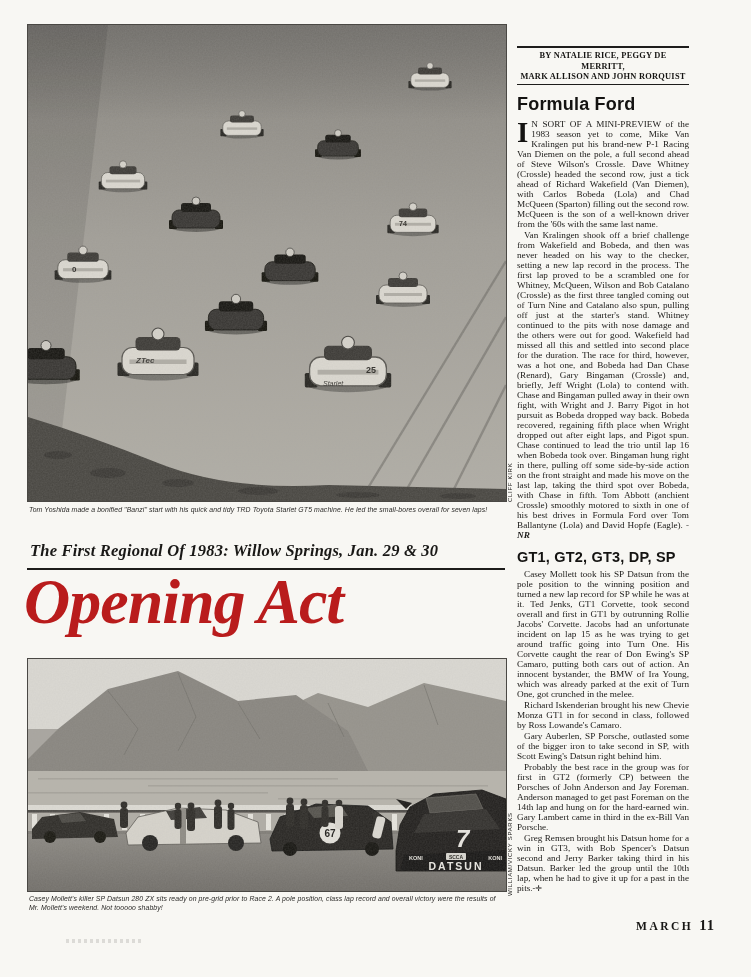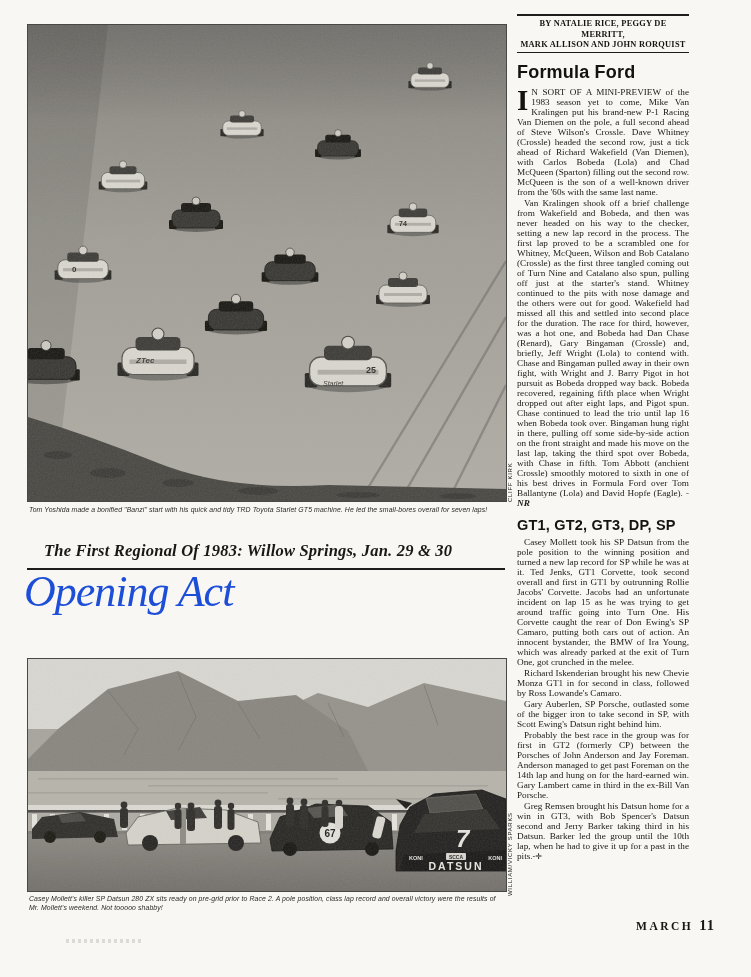--- a/index.html
+++ b/index.html
@@ -12,32 +12,32 @@
   .photo svg{display:block;width:100%;height:100%;}
   .caption{position:absolute;left:29px;width:477px;font-family:"Liberation Sans",sans-serif;
            font-style:italic;font-size:6.9px;line-height:9px;color:#2b2a28;letter-spacing:.1px;}
   #caption1{top:505px;}
   #caption2{top:894px;}
   .credit{position:absolute;font-family:"Liberation Sans",sans-serif;font-size:6px;
           letter-spacing:.7px;color:#22211f;writing-mode:vertical-rl;transform:rotate(180deg);
           white-space:nowrap;}
   #credit1{left:507px;top:444px;height:58px;}
   #credit2{left:507px;top:790px;height:106px;}
-  .kicker{position:absolute;left:44px;top:541px;width:476px;font-style:italic;font-weight:600;
+  .kicker{position:absolute;left:30px;top:541px;width:476px;font-style:italic;font-weight:600;
           font-size:16.5px;letter-spacing:.2px;color:#191816;}
   .kicker-rule{position:absolute;left:27px;top:568px;width:478px;height:2px;background:#1d1c1a;}
-  .big-title{position:absolute;left:24px;top:570px;width:480px;font-size:44px;line-height:1;
-             font-weight:normal;font-style:italic;letter-spacing:-1px;color:#1d4ed8;}
+  .big-title{position:absolute;left:24px;top:570px;width:480px;font-size:64px;line-height:1;
+             font-weight:bold;font-style:italic;letter-spacing:-1px;color:#b91c1c;}
   .artifact{position:absolute;left:66px;top:939px;width:78px;height:4px;opacity:.3;
             background:repeating-linear-gradient(90deg,#9b9995 0 3px,transparent 3px 6px);}
   
   .rcol{position:absolute;left:517px;top:14px;width:172px;}
   .byline-box{border-top:2.5px solid #1e1d1b;border-bottom:1.8px solid #1e1d1b;
               padding:3px 1px 1px;text-align:center;font-weight:bold;font-size:8.4px;
-              line-height:10.5px;letter-spacing:.25px;color:#161513;}
+              line-height:10.5px;letter-spacing:.25px;color:#161513;margin-top:32px;}
   .sec-head{font-family:"Liberation Sans",sans-serif;font-weight:bold;color:#141311;
             letter-spacing:.2px;margin:9px 0 4px;}
   #ff-head{font-size:18px;}
   #gt-head{font-size:14.5px;}
   .body-text{font-size:9.2px;line-height:10px;text-align:justify;color:#1b1a18;}
   .body-text p{margin:0 0 1px;}
   .body-text p.indent{text-indent:7px;}
   .dropcap{float:left;font-size:29px;line-height:25px;font-weight:bold;padding:1px 3px 0 0;
            color:#141311;}
   .sig{font-style:italic;font-weight:bold;}

